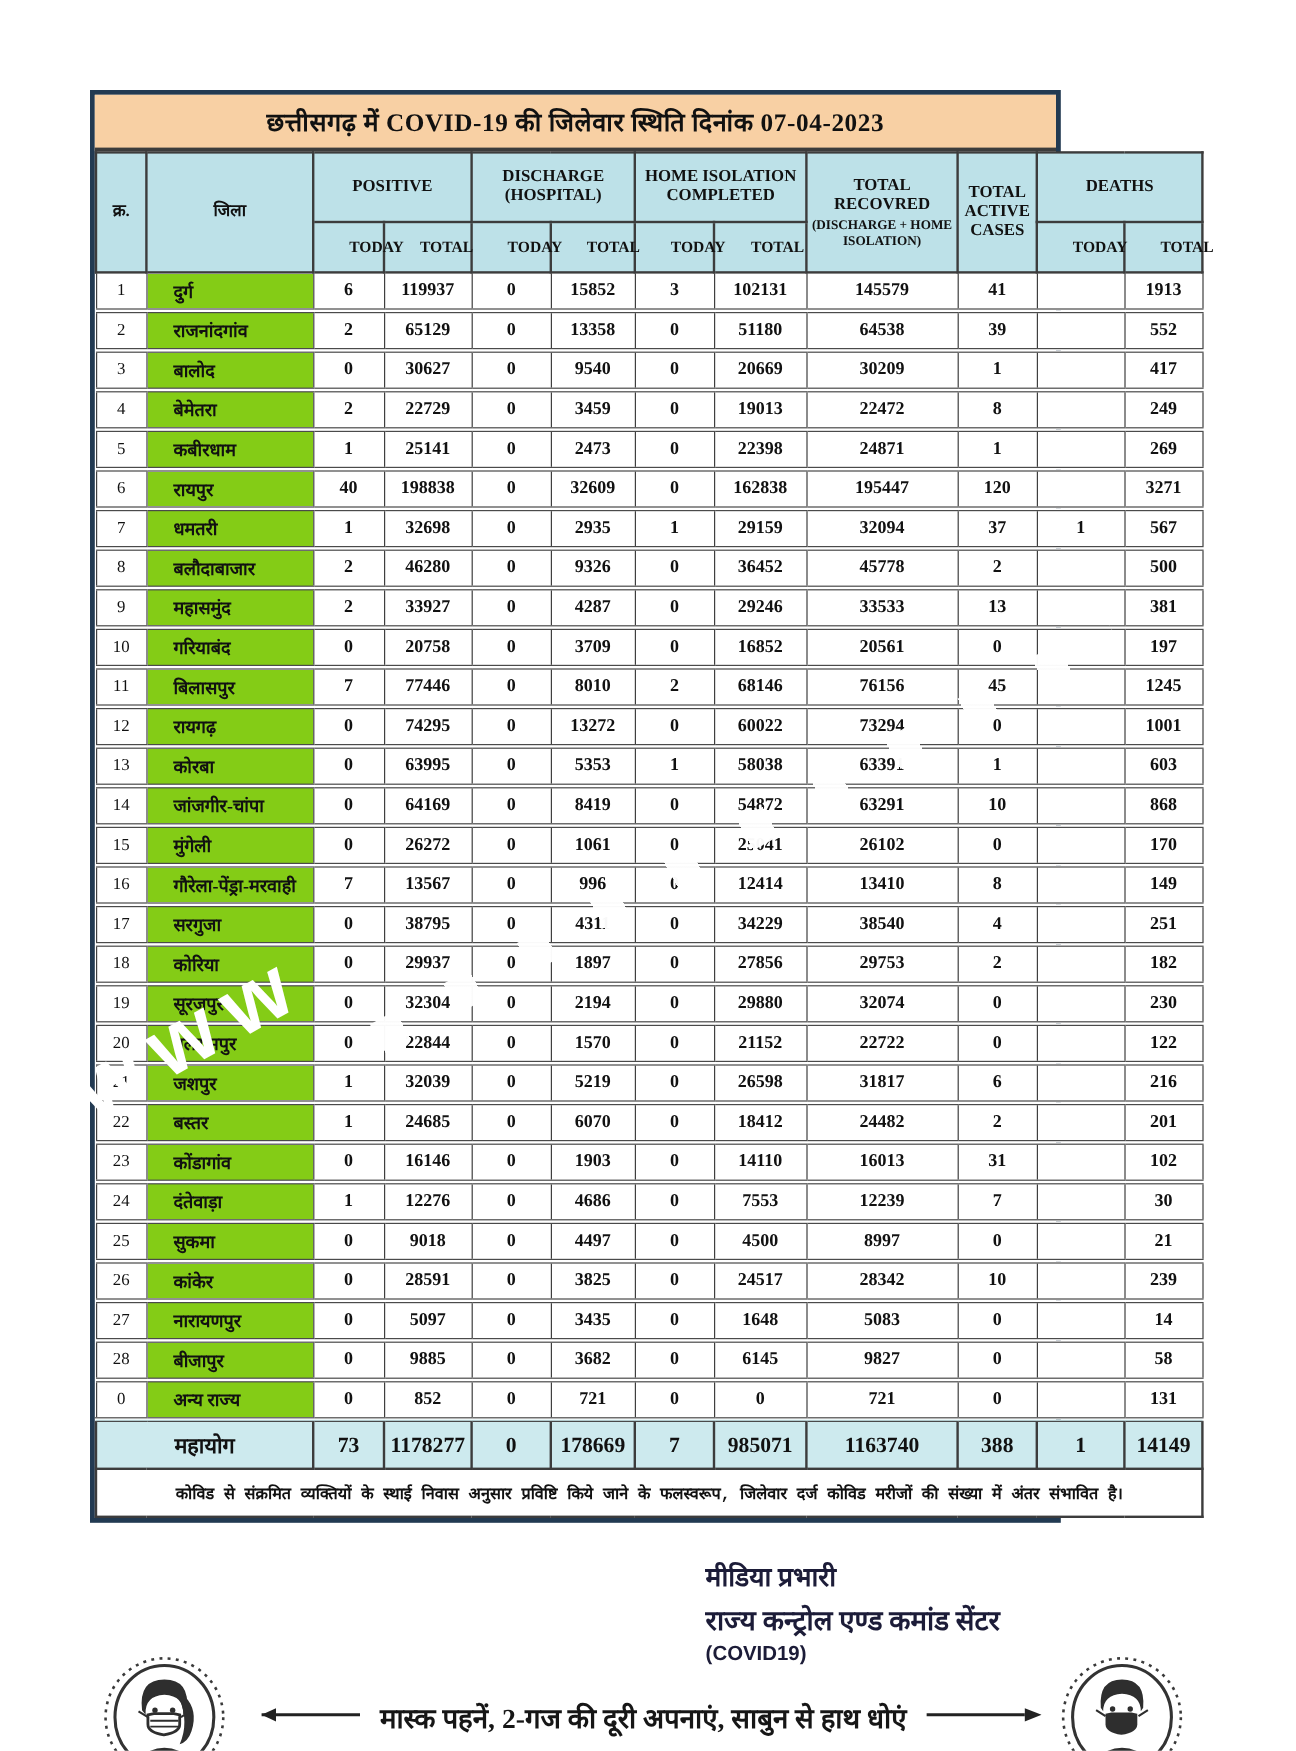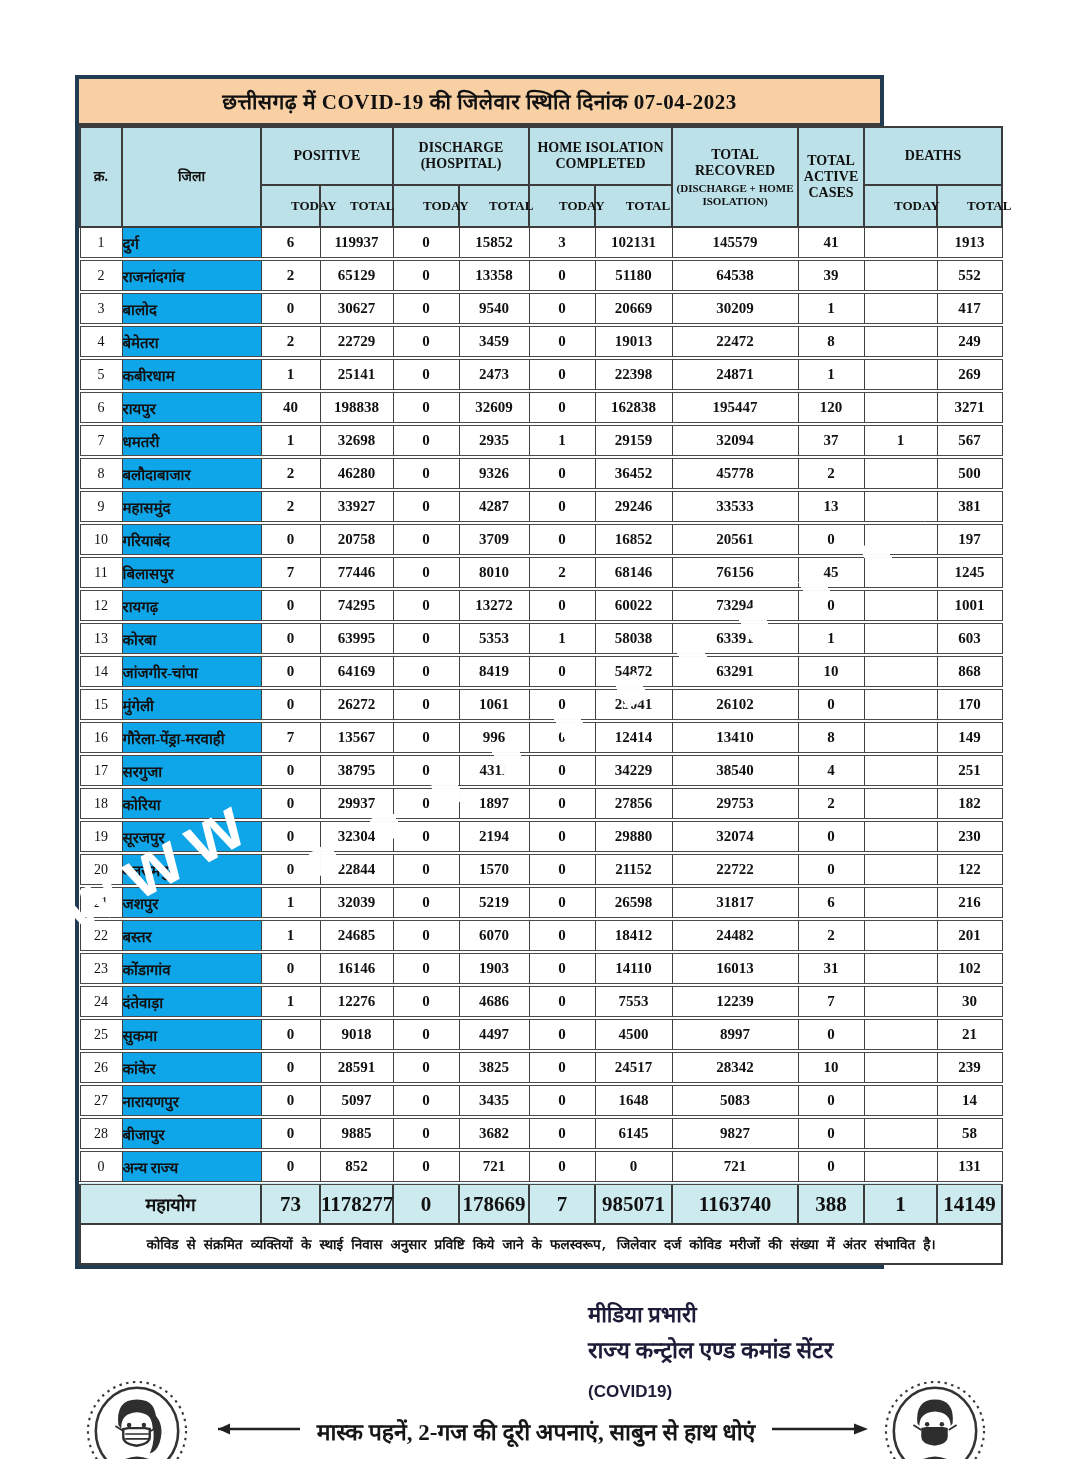--- a/index.html
+++ b/index.html
@@ -31,26 +31,26 @@
   thead th .l2{display:block;font-size:11px;margin-top:3px;}
   th.h-sn{font-size:15px;}
   th.h-district{font-size:16px;}
   tbody.data td{
     height:29px;font-size:15px;font-weight:bold;
     border-left:1px solid #3f3f3f;border-right:1px solid #3f3f3f;
     border-bottom:4px double #4a4a4a;background:#fff;
   }
   tbody.data td.c-sn{font-weight:normal;font-size:14px;}
   tbody.data td.c-district{
-    background:#0ea5e9;text-align:left;padding-left:0;
+    background:#84cc16;text-align:left;padding-left:22px;
     font-size:15px;white-space:nowrap;overflow:hidden;
   }
   tbody.foot td{border:2px solid #3c3c3c;}
   tr.total-row td{
-    background:#cdeaee;font-weight:bold;font-size:21px;height:38px;
+    background:#cdeaee;font-weight:bold;font-size:18px;height:38px;
   }
   tr.total-row td.total-label{font-size:18px;}
   tr.note-row td{
     background:#fff;font-weight:bold;font-size:13.5px;height:38px;font-family:Liberation Mono, monospace;
   }
 
   
   .watermark-www{
     position:absolute;left:66px;top:872px;z-index:6;
     font-family:"Liberation Sans","DejaVu Sans",sans-serif;
@@ -66,21 +66,21 @@
     pointer-events:none;
   }
 
   
   .media-block{
     position:absolute;left:588px;top:1298px;width:400px;text-align:left;
     color:#1c1c38;z-index:2;
   }
   .media-line1{font-size:22px;font-weight:bold;}
   .media-line2{font-size:23px;font-weight:bold;margin-top:5px;}
-  .media-line3{font-size:17px;font-weight:bold;margin-top:17px;font-family:"Liberation Sans","DejaVu Sans",sans-serif;}
+  .media-line3{font-size:17px;font-weight:bold;margin-top:3px;font-family:"Liberation Sans","DejaVu Sans",sans-serif;}
   .mask-row{
     position:absolute;left:86px;top:1380px;width:900px;z-index:2;
     display:flex;align-items:center;justify-content:space-between;
   }
   .mask-message{font-size:23px;font-weight:bold;color:#161616;white-space:nowrap;}
   .mask-icon{width:102px;height:102px;flex:0 0 auto;}
   .arrow{flex:0 0 auto;margin:0 8px;}
 </style>
 </head>
 <body>

